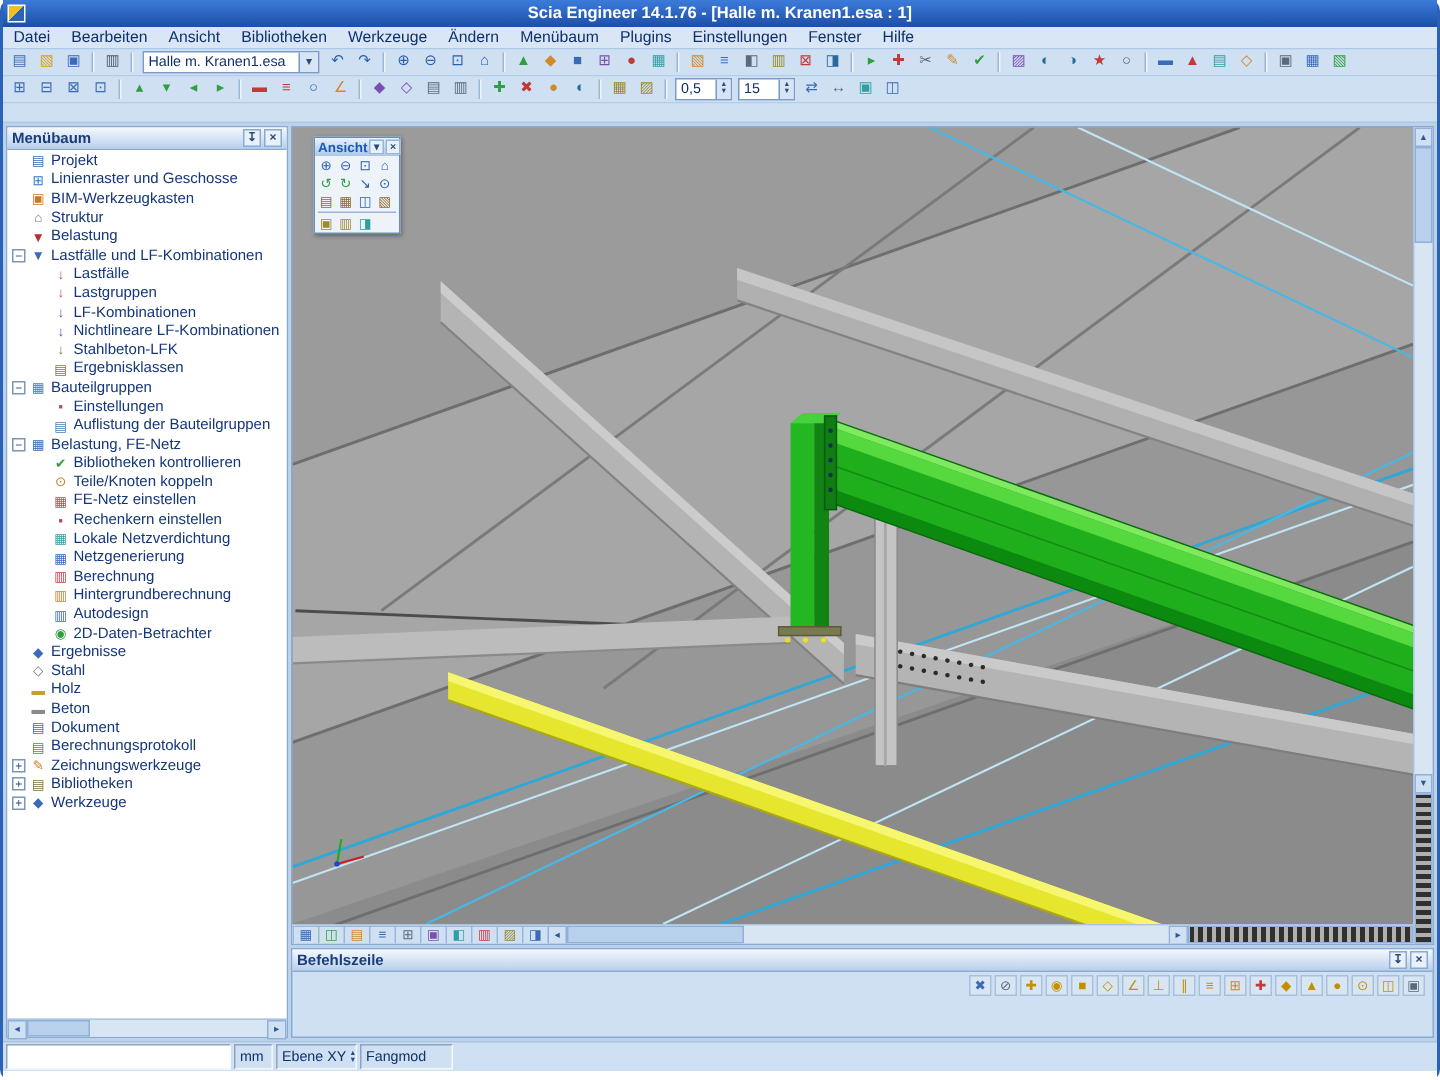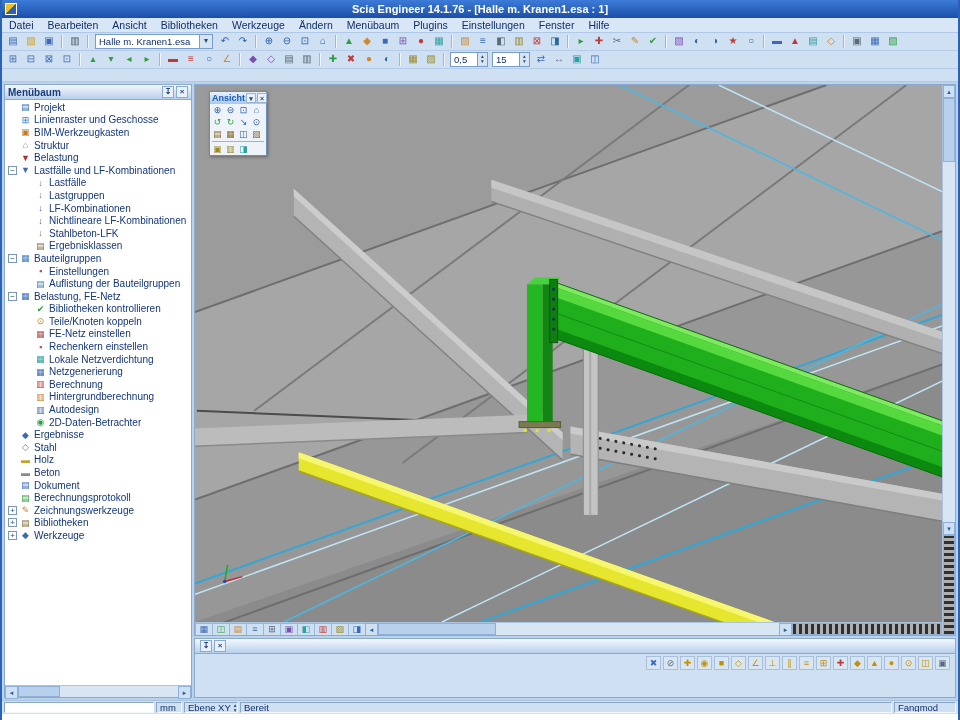--- a/index.html
+++ b/index.html
@@ -1,17 +1,17 @@
 <!DOCTYPE html>
 <html><head>
 <meta charset="utf-8">
 <style>
   *{margin:0;padding:0;box-sizing:border-box;font-family:"Liberation Sans",sans-serif;}
   html,body{width:960px;height:720px;overflow:hidden;background:#fff;}
-  .window{position:absolute;inset:0;border-left:2px solid #2a62b8;border-right:2px solid #2a62b8;display:flex;flex-direction:column;background:#cfe0f2;}
+  .window{position:absolute;inset:0;border-left:2px solid #2a62b8;border-right:2px solid #2a62b8;display:flex;flex-direction:column;background:#cfe0f2;border-radius:7px;}
   
   .titlebar{height:18px;background:linear-gradient(#3d7bd9,#1b4fa8);color:#fff;font-size:11px;font-weight:bold;display:flex;align-items:center;position:relative;flex:none;}
   .app-icon{width:12px;height:12px;margin-left:3px;background:linear-gradient(135deg,#f0c020 50%,#2a62b8 50%);border:1px solid #fff;z-index:1;}
   .title-text{position:absolute;left:0;right:0;text-align:center;}
   
   .menubar{height:15px;background:#d8e6f6;display:flex;align-items:center;font-size:10.5px;color:#10306a;border-bottom:1px solid #aec8e8;flex:none;overflow:hidden;}
   .menu-item{padding:8px 7px;cursor:default;}
   
   .toolbar{height:18px;background:#cfe0f2;display:flex;align-items:center;border-bottom:1px solid #b4cce8;padding-left:2px;flex:none;overflow:hidden;}
   .tb-group{display:flex;align-items:center;}
@@ -60,21 +60,21 @@
   .pal-btn{width:10px;height:10px;font-size:7px;line-height:9px;text-align:center;color:#2a4a7a;border:1px solid #9ab4d4;background:#e8f0fa;margin-left:1px;flex:none;}
   .pal-row{display:flex;padding:0 1px;}
   .pal-icon{width:13px;height:12px;font-size:9px;line-height:12px;text-align:center;}
   .pal-sep{height:1px;background:#9ab4d4;margin:1px 2px;}
   
   .cmd{height:60px;display:flex;flex-direction:column;background:#cfe0f2;border:1px solid #8aaad0;margin-top:2px;flex:none;}
   .cmd-icons{height:17px;display:flex;justify-content:flex-end;align-items:center;padding-right:4px;overflow:hidden;}
   .cmd-icons .tb-icon{width:15px;height:14px;border:1px solid #a8c0dc;background:#d8e6f4;margin:0 1px;font-size:9px;line-height:12px;}
   .cmd-input{height:16px;background:#fff;border:1px solid #8aaad0;margin:1px 2px 2px;font-size:10px;color:#10306a;display:flex;align-items:center;padding-left:4px;}
   
-  .statusbar{height:14px;background:#cfe0f2;display:flex;align-items:stretch;gap:2px;padding:1px 2px;border-top:1px solid #aac4e0;font-size:9.5px;color:#10306a;flex:none;overflow:hidden;}
+  .statusbar{height:20px;background:#cfe0f2;display:flex;align-items:stretch;gap:2px;padding:1px 2px;border-top:1px solid #aac4e0;font-size:9.5px;color:#10306a;flex:none;overflow:hidden;}
   .sb-cell{border:1px solid;border-color:#8aa4c4 #f4f8fc #f4f8fc #8aa4c4;display:flex;align-items:center;padding:0 3px;flex:none;white-space:nowrap;overflow:hidden;}
   .sb-cell.field{background:#fff;}
   .sb-cell.flex{flex:1;}
   .sb-spin{margin-left:3px;font-size:5.5px;line-height:4.6px;white-space:pre;color:#2a4a7a;}
   .bottom-strip{height:6px;background:#fff;flex:none;}
 </style>
 </head>
 <body>
 
 <div class="window">
@@ -568,20 +568,21 @@
           <div class="htrack">
               <div class="hthumb"></div>
             </div>
           <div class="sb-btn">▸</div>
           <div class="stripes-h"></div>
         </div>
       </div>
 
       <div class="cmd">
         <div class="panel-head">
+          <span class="ph-title">Befehlszeile</span>
           <span class="hdr-btn">↧</span>
           <span class="hdr-btn">×</span>
         </div>
         <div class="cmd-icons">
             <div class="tb-icon" style="color: rgb(58, 106, 184);">✖</div>
             <div class="tb-icon" style="color: rgb(90, 106, 122);">⊘</div>
             <div class="tb-icon" style="color: rgb(196, 144, 0);">✚</div>
             <div class="tb-icon" style="color: rgb(196, 144, 0);">◉</div>
             <div class="tb-icon" style="color: rgb(196, 144, 0);">■</div>
             <div class="tb-icon" style="color: rgb(196, 144, 0);">◇</div>
@@ -607,21 +608,18 @@
         <span></span>
       </div>
       <div class="sb-cell" style="width: 26px;">
         <span>mm</span>
       </div>
       <div class="sb-cell" style="width: 54px;">
         <span>Ebene XY</span>
         <span class="sb-spin">▴
 ▾</span>
       </div>
-      <div class="sb-cell flex">
-        <span>Bereit</span>
-      </div>
       <div class="sb-cell" style="width: 62px;">
         <span>Fangmod</span>
       </div>
     </div>
   <div class="bottom-strip"></div>
 </div>
 
 </body></html>

